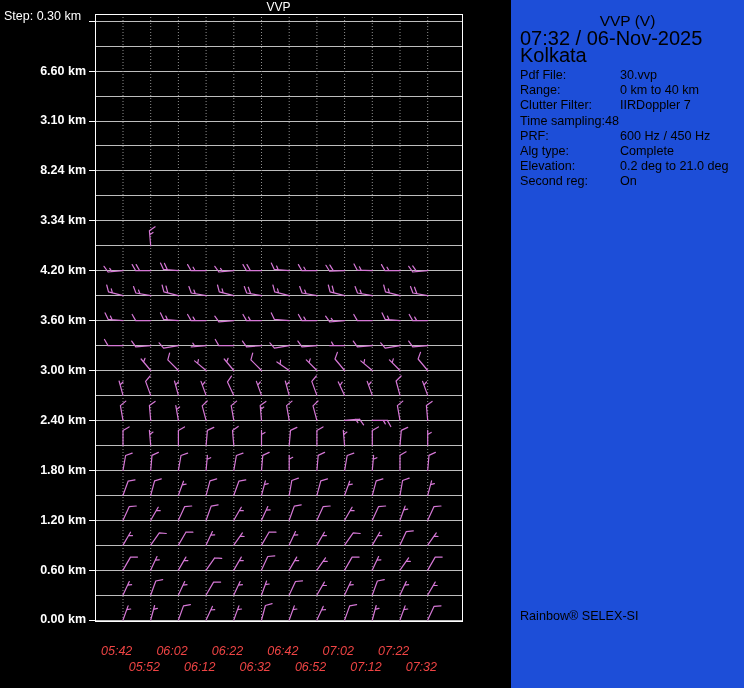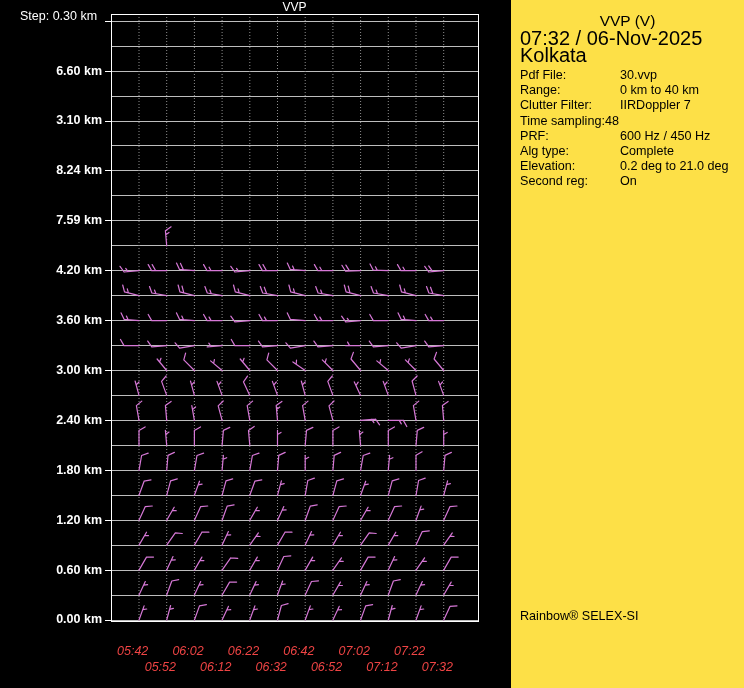--- a/index.html
+++ b/index.html
@@ -1,60 +1,60 @@
 <!DOCTYPE html>
 <html><head>
 <meta charset="utf-8">
 <style>
   html,body{margin:0;padding:0}
   body{
     width:744px;height:688px;overflow:hidden;position:relative;
     background:#000;
     font-family:"Liberation Sans", sans-serif;
   }
-  .chart-region{position:absolute;left:16px;top:0;width:485px;height:688px}
+  .chart-region{position:absolute;left:0;top:0;width:485px;height:688px}
   .chart-title{position:absolute;left:95px;top:1px;width:367px;text-align:center;color:#fff;font-size:12px;line-height:13px}
   .step-label{position:absolute;left:4px;top:9px;color:#fff;font-size:12.5px;line-height:15px}
   .y-label{
     position:absolute;left:0;width:86px;text-align:right;color:#fff;
     font-size:12.5px;line-height:15px;
     top:calc(63.5px + var(--i) * 49.9px);
     font-weight:bold;
   }
   .x-label{
     position:absolute;width:44px;text-align:left;color:#ef4444;
     font-size:12.5px;line-height:15px;
     left:calc(101px + var(--t) * 27.7px);
     font-style:italic;
   }
   .x-label.row1{top:644px}
   .x-label.row2{top:660px}
   #plot-svg{position:absolute;left:0;top:0}
   .info-panel{
     position:absolute;left:511px;top:0;width:233px;height:688px;
-    background:#fde047;color:#000;box-sizing:border-box;padding:12px 9px 0 9px;
+    background:#1d4ed8;color:#000;box-sizing:border-box;padding:12px 9px 0 9px;
   }
   .panel-title{text-align:center;font-size:15.5px;line-height:18px}
   .panel-sub{text-align:left;font-size:20px;line-height:17px}
   .fields{margin-top:4px}
   .field-row{height:15.2px;font-size:12.6px;white-space:nowrap}
   .field-label{display:inline-block;min-width:100px}
   .panel-footer{position:absolute;left:9px;top:609px;font-size:12.6px}
 </style>
 </head>
 <body>
 
 <div class="chart-region">
   <div class="chart-title">VVP</div>
   <div class="step-label">Step: 0.30 km</div>
 
   <div class="y-label" style="--i:0">6.60 km</div>
   <div class="y-label" style="--i:1">3.10 km</div>
   <div class="y-label" style="--i:2">8.24 km</div>
-  <div class="y-label" style="--i:3">7.59 km</div>
+  <div class="y-label" style="--i:3">3.34 km</div>
   <div class="y-label" style="--i:4">4.20 km</div>
   <div class="y-label" style="--i:5">3.60 km</div>
   <div class="y-label" style="--i:6">3.00 km</div>
   <div class="y-label" style="--i:7">2.40 km</div>
   <div class="y-label" style="--i:8">1.80 km</div>
   <div class="y-label" style="--i:9">1.20 km</div>
   <div class="y-label" style="--i:10">0.60 km</div>
   <div class="y-label" style="--i:11">0.00 km</div>
 
   <svg id="plot-svg" width="511" height="688">

